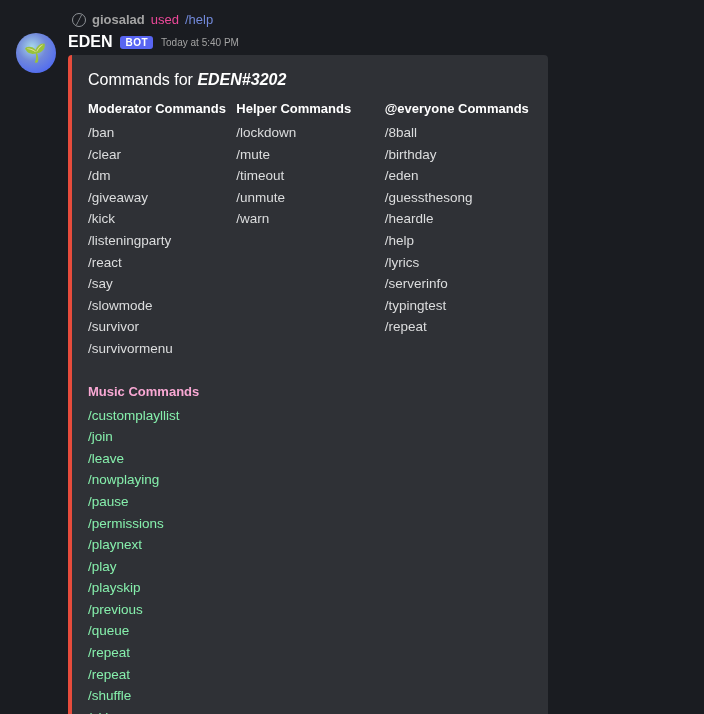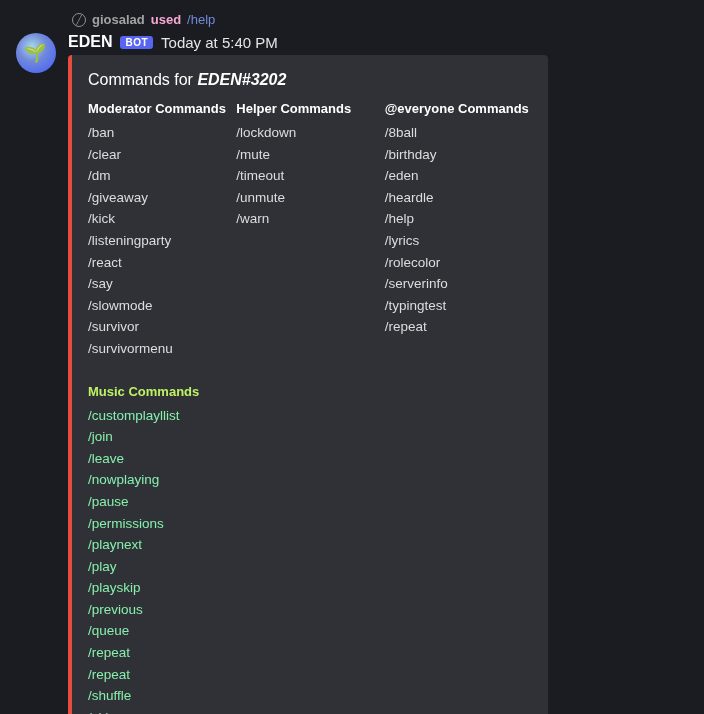--- a/index.html
+++ b/index.html
@@ -37,22 +37,21 @@
       color: #8e9297;
       flex-shrink: 0;
     }
 
     .context-username {
       color: #a3a3a3;
       font-weight: 600;
     }
 
     .context-action {
-      color: #f9a8d4;
-      font-weight: bold;
+      color: #ec4899;
     }
 
     .context-command {
       color: #7289da;
     }
 
     .message-row {
       display: flex;
       align-items: flex-start;
       gap: 12px;
@@ -105,22 +104,22 @@
       background-color: #5865f2;
       color: white;
       font-size: 10px;
       font-weight: 700;
       padding: 1px 5px;
       border-radius: 3px;
       letter-spacing: 0.5px;
     }
 
     .timestamp {
-      color: #e5e5e5;
-      font-size: 15px;
+      color: #a3a3a3;
+      font-size: 10px;
     }
 
     .embed {
       background-color: #2f3136;
       border-left: 4px solid #e74c3c;
       border-radius: 4px;
       padding: 16px;
       max-width: 480px;
       margin-top: 4px;
     }
@@ -161,21 +160,21 @@
       line-height: 1.6;
     }
 
     .music-section {
       margin-top: 4px;
     }
 
     .music-section h3 {
       font-size: 13px;
       font-weight: 700;
-      color: #bef264;
+      color: #f9a8d4;
       margin-bottom: 6px;
       margin-top: 24px;
     }
 
     .music-col {
       list-style: none;
     }
 
     .music-col li {
       font-size: 13.5px;
@@ -239,24 +238,24 @@
             <li>/warn</li>
           </ul>
         </div>
 
         <div class="command-column">
           <h3>@everyone Commands</h3>
           <ul class="command-list">
             <li>/8ball</li>
             <li>/birthday</li>
             <li>/eden</li>
+            <li>/guessthesong</li>
             <li>/heardle</li>
             <li>/help</li>
             <li>/lyrics</li>
-            <li>/rolecolor</li>
             <li>/serverinfo</li>
             <li>/typingtest</li>
             <li>/repeat</li>
           </ul>
         </div>
       </div>
 
       <div class="music-section">
         <h3>Music Commands</h3>
         <ul class="music-col">

